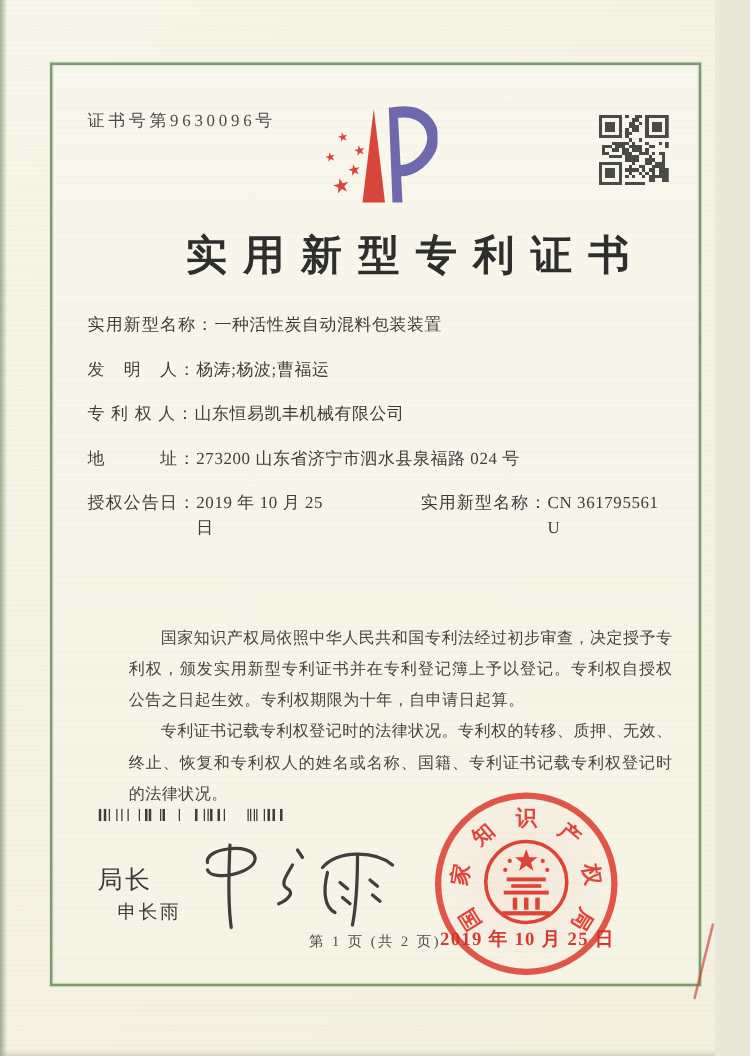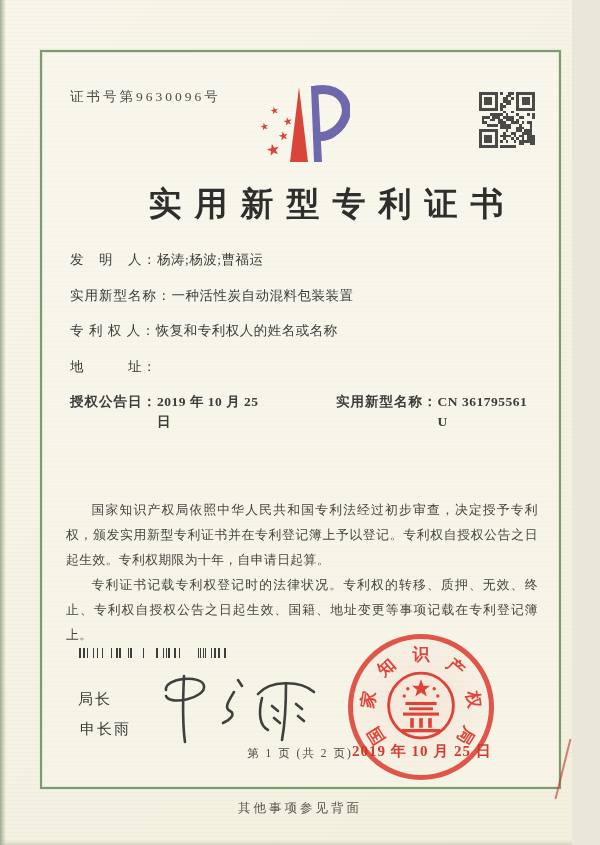--- a/index.html
+++ b/index.html
@@ -52,35 +52,35 @@
     font-size:33px; font-weight:700; color:#2e2e2c; letter-spacing:13px;
     text-indent:13px;
     margin-left:26px;
   }
 
   
   .fields { position:absolute; left:70px; top:250px; width:470px; }
   .field-row { display:flex; margin-bottom:15.5px; font-size:13.5px; color:#3c3c3a; line-height:20px; }
   .field-label { white-space:pre; letter-spacing:1px; }
   .field-value { letter-spacing:0.5px; }
-  .grant-row { display:flex; font-size:13.5px; color:#3c3c3a; line-height:20px;font-weight:bold; }
+  .grant-row { display:flex; font-size:13.5px; color:#3c3c3a; line-height:20px; }
   .grant-gap { width:62px; }
 
   
   .paras {
     position:absolute; left:66px; top:498px; width:472px;
     font-size:12.8px; color:#46453f; line-height:1.95; text-align:justify;
   }
-  .paras p { text-indent:2em; letter-spacing:0.4px; }
+  .paras p { text-indent:2em; letter-spacing:0.4px;margin-left:37px; }
 
   
   .barcode { position:absolute; left:77px; top:644px; width:152px; height:10px; }
-  .director-title { position:absolute; left:78px; top:690px; font-size:15px; color:#3b3b39;
+  .director-title { position:absolute; left:78px; top:690px; font-size:20px; color:#3b3b39;
     font-family:"Liberation Sans","DejaVu Sans",sans-serif; letter-spacing:2px;text-align:center; }
-  .director-name  { position:absolute; left:80px; top:720px; font-size:15px; color:#3b3b39;
+  .director-name  { position:absolute; left:94px; top:720px; font-size:15px; color:#3b3b39;
     font-family:"Liberation Sans","DejaVu Sans",sans-serif; letter-spacing:2px; }
   .signature { position:absolute; left:150px; top:666px; width:190px; height:90px; }
 
   
   .seal {
     position:absolute; left:348px; top:634px; width:146px; height:146px;
     border-radius:50%; border:5px solid rgba(221,58,46,0.85);
     background:radial-gradient(circle at 50% 45%, rgba(238,120,110,0.10), rgba(238,120,110,0.02) 70%);
   }
   .seal-ring-text { position:absolute; left:0; top:0; width:100%; height:100%; }
@@ -265,46 +265,47 @@
         <rect x="10" y="20" width="1" height="1" fill="#4a4a48"></rect>
         <rect x="11" y="20" width="1" height="1" fill="#4a4a48"></rect>
         <rect x="12" y="20" width="1" height="1" fill="#4a4a48"></rect>
         <rect x="13" y="20" width="1" height="1" fill="#4a4a48"></rect>
       </svg></div>
 
   <div class="title">实用新型专利证书</div>
 
   <div class="fields" id="fields">
       <div class="field-row">
+        <span class="field-label">实用新型名称：</span>
+        <span class="field-value">一种活性炭自动混料包装装置</span>
+      </div>
+      <div class="field-row">
         <span class="field-label">发　明　人：</span>
         <span class="field-value">杨涛;杨波;曹福运</span>
       </div>
       <div class="field-row">
-        <span class="field-label">实用新型名称：</span>
-        <span class="field-value">一种活性炭自动混料包装装置</span>
-      </div>
-      <div class="field-row">
         <span class="field-label">专 利 权 人：</span>
-        <span class="field-value">恢复和专利权人的姓名或名称</span>
+        <span class="field-value">山东恒易凯丰机械有限公司</span>
       </div>
       <div class="field-row">
         <span class="field-label">地　　　址：</span>
+        <span class="field-value">273200 山东省济宁市泗水县泉福路 024 号</span>
       </div>
       <div class="grant-row">
         <span class="field-label">授权公告日：</span>
         <span class="field-value">2019 年 10 月 25 日</span>
         <span class="grant-gap"></span>
         <span class="field-label">实用新型名称：</span>
         <span class="field-value">CN 361795561 U</span>
       </div>
     </div>
 
   <div class="paras">
     <p>国家知识产权局依照中华人民共和国专利法经过初步审查，决定授予专利权，颁发实用新型专利证书并在专利登记簿上予以登记。专利权自授权公告之日起生效。专利权期限为十年，自申请日起算。</p>
-    <p>专利证书记载专利权登记时的法律状况。专利权的转移、质押、无效、终止、专利权自授权公告之日起生效、国籍、地址变更等事项记载在专利登记簿上。</p>
+    <p>专利证书记载专利权登记时的法律状况。专利权的转移、质押、无效、终止、恢复和专利权人的姓名或名称、国籍、专利证书记载专利权登记时的法律状况。</p>
   </div>
 
   <div class="barcode" id="barcode"><svg width="152" height="10" viewBox="0 0 152 10">
         <rect x="2" y="0" width="2" height="10" fill="#3d3d3b"></rect>
         <rect x="6" y="0" width="2" height="10" fill="#3d3d3b"></rect>
         <rect x="10" y="0" width="1" height="10" fill="#3d3d3b"></rect>
         <rect x="16" y="0" width="1" height="10" fill="#3d3d3b"></rect>
         <rect x="20" y="0" width="1" height="10" fill="#3d3d3b"></rect>
         <rect x="25" y="0" width="1" height="10" fill="#3d3d3b"></rect>
         <rect x="34" y="0" width="1" height="10" fill="#3d3d3b"></rect>
@@ -369,16 +370,15 @@
         <rect x="21" y="40.5" width="3" height="8"></rect>
         <rect x="28.5" y="40.5" width="3" height="8"></rect>
         <rect x="36" y="40.5" width="3" height="8"></rect>
         <rect x="14" y="49.5" width="32" height="2.8"></rect>
       </g>
     </svg>
   </div>
   <div class="seal-date">2019 年 10 月 25 日</div>
 
   <div class="page-info">第 1 页 (共 2 页)</div>
-  <div class="footer-note">其他事项参见背面</div>
 
   <div class="red-artifact"></div>
 </div>
 
 </body></html>

